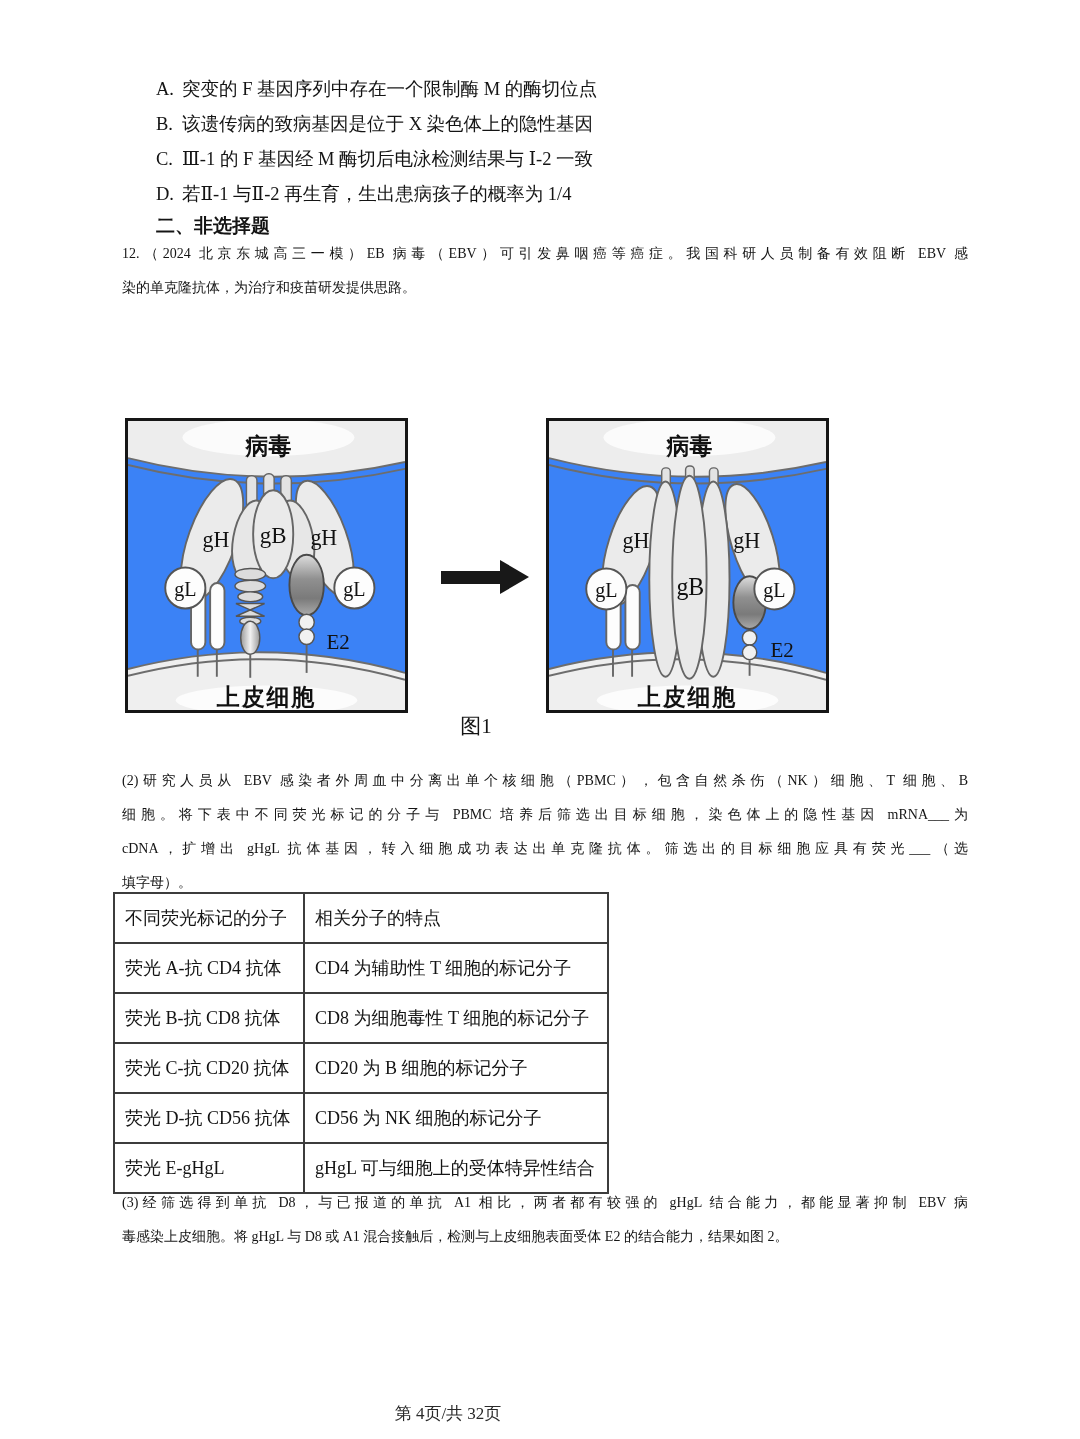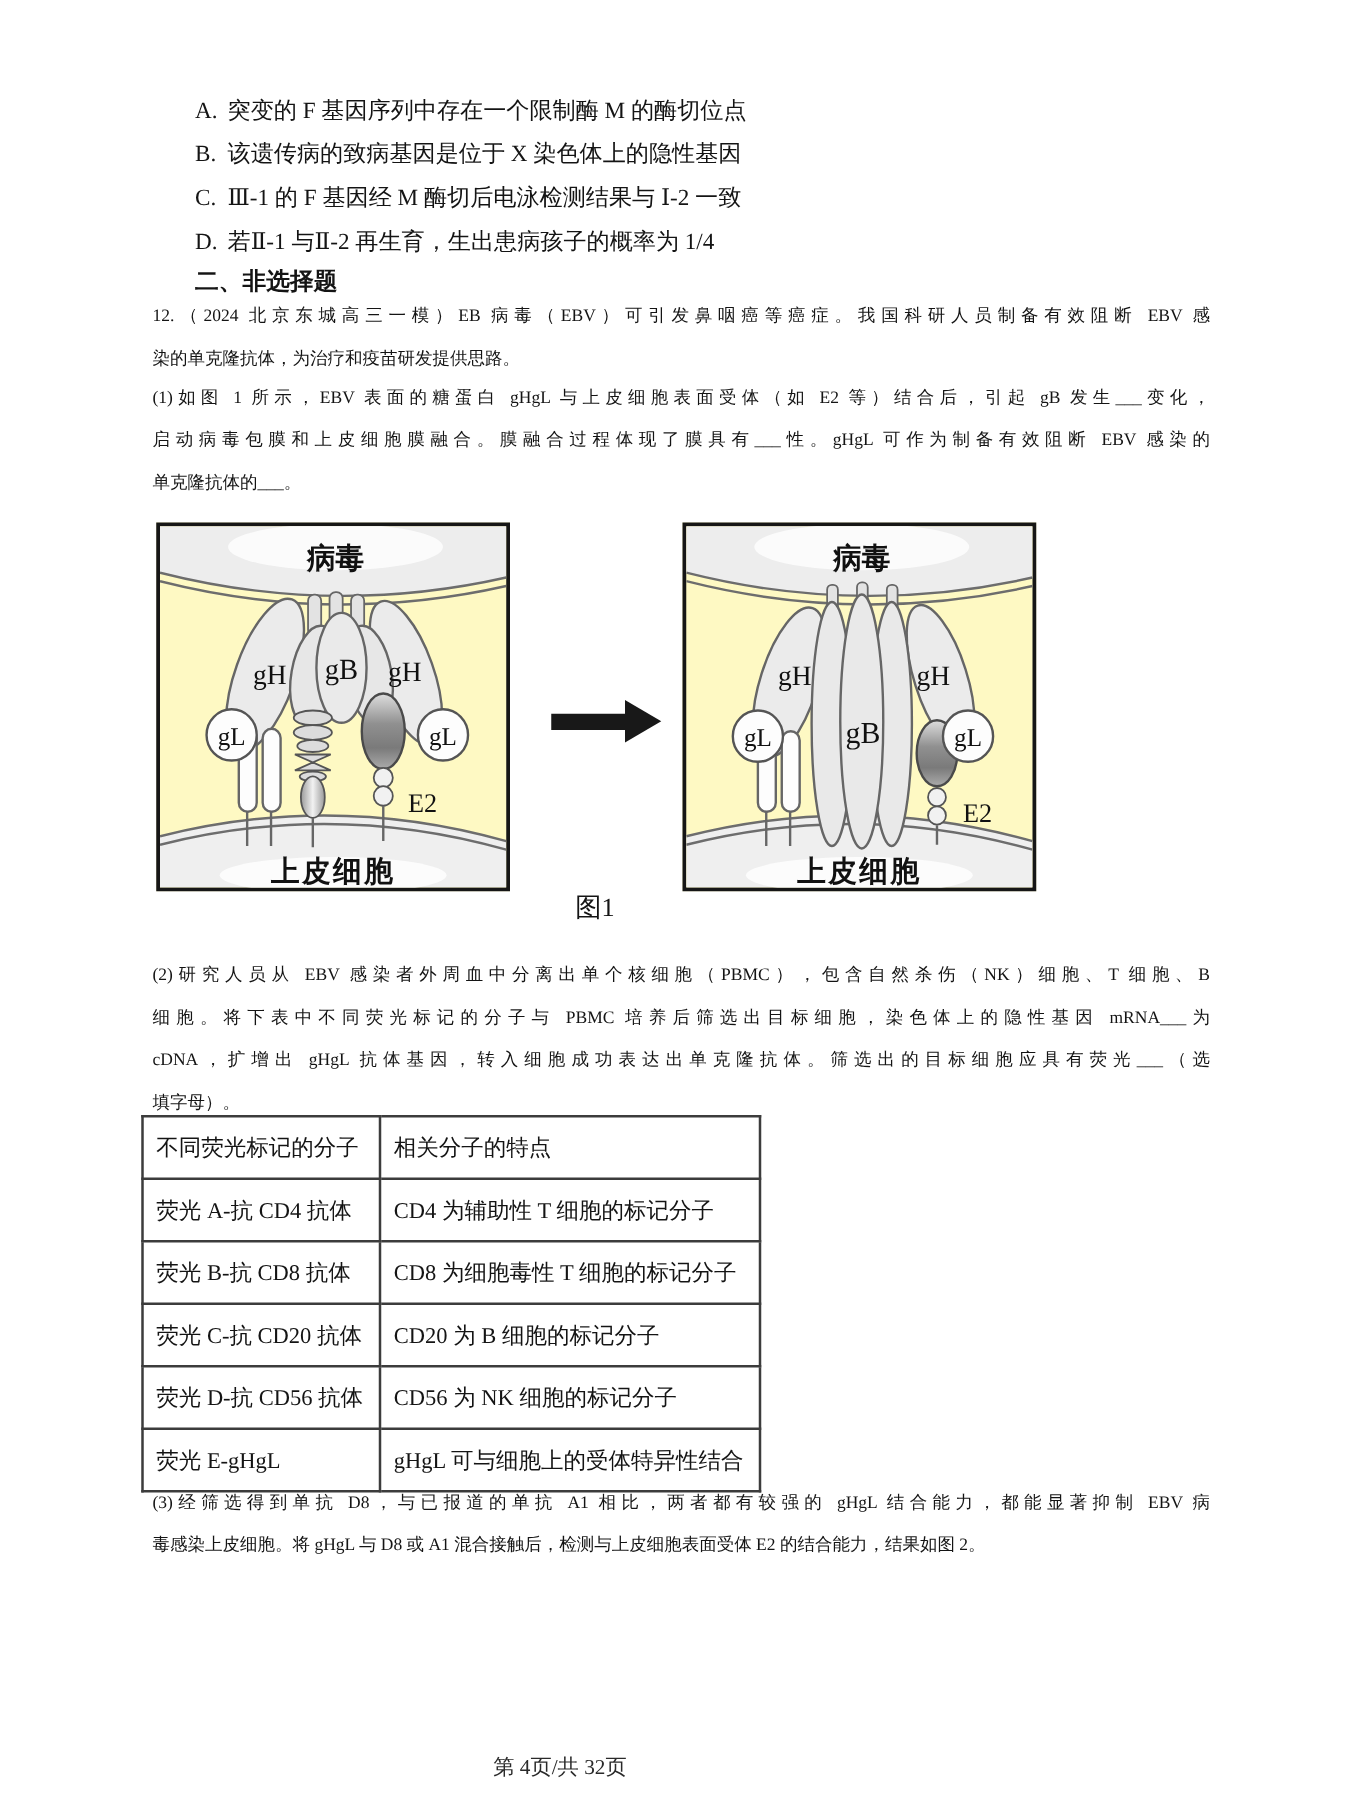--- a/index.html
+++ b/index.html
@@ -16,21 +16,21 @@
   
   .para{position:absolute;left:122px;width:846px;}
   .tline{font-size:14px;line-height:34px;text-align:justify;text-align-last:justify;height:34px;overflow:hidden;}
   .tline.last{text-align-last:left;}
   #para-q12{top:237px;}
   #para-part1{top:302px;}
   #para-part2{top:764px;}
   #para-part3{top:1186px;}
   
   .figure1{position:absolute;left:125px;top:418px;width:702px;height:296px;}
-  .panel{position:absolute;top:0;width:283px;height:295px;border:3px solid #161616;background:#fef9c3;box-sizing:border-box;}
+  .panel{position:absolute;top:0;width:283px;height:295px;border:3px solid #161616;background:#3b82f6;box-sizing:border-box;}
   .panel svg{display:block;width:277px;height:289px;}
   #panel-left{left:0;}
   #panel-right{left:421px;}
   .fusion-arrow{position:absolute;left:312px;top:139px;width:94px;height:40px;}
   .fig-caption{position:absolute;left:125px;top:710px;width:702px;text-align:center;
     font-size:21px;line-height:32px;}
   
   .fl-table{position:absolute;left:113px;top:892px;border-collapse:collapse;table-layout:fixed;}
   .fl-table td,.fl-table th{border:2px solid #3c3c3c;font-size:18px;font-weight:normal;
     text-align:left;vertical-align:middle;padding:0 0 0 10px;height:48px;}
@@ -65,25 +65,20 @@
     </div>
   </div>
 
   <div class="section-header">二、非选择题</div>
 
   <div class="para" id="para-q12">
     <div class="tline">12.（2024 北京东城高三一模）EB 病毒（EBV）可引发鼻咽癌等癌症。我国科研人员制备有效阻断 EBV 感</div>
     <div class="tline last">染的单克隆抗体，为治疗和疫苗研发提供思路。</div>
   </div>
 
-  <div class="para" id="para-part1">
-    <div class="tline">(1)如图 1 所示，EBV 表面的糖蛋白 gHgL 与上皮细胞表面受体（如 E2 等）结合后，引起 gB 发生___变化，</div>
-    <div class="tline">启动病毒包膜和上皮细胞膜融合。膜融合过程体现了膜具有___性。gHgL 可作为制备有效阻断 EBV 感染的</div>
-    <div class="tline last">单克隆抗体的___。</div>
-  </div>
 
   <div class="figure1">
 
     <div class="panel" id="panel-left">
       <svg viewBox="0 0 290 296" preserveAspectRatio="none">
         <defs>
           <linearGradient id="dark1" x1="0" y1="0" x2="0" y2="1">
             <stop offset="0" stop-color="#dedede"></stop>
               <stop offset="0.4" stop-color="#909090"></stop>
             <stop offset="0.72" stop-color="#7a7a7a"></stop>

